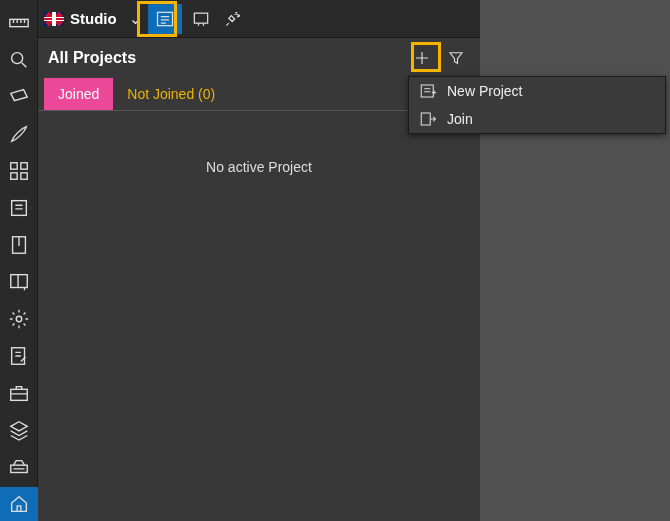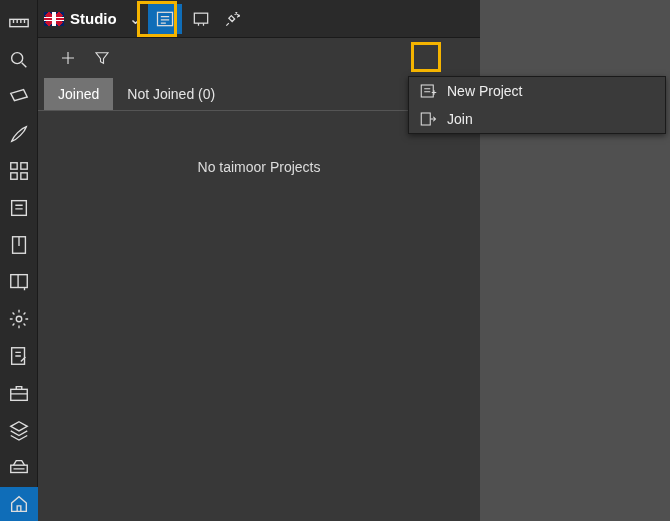--- a/index.html
+++ b/index.html
@@ -72,22 +72,22 @@
       display: flex; align-items: center; height: 40px; padding: 0 10px;
     }
     .panel-title { font-weight: bold; font-size: 16px; flex: 1; }
     .panel-act {
       width: 28px; height: 28px; display:flex;align-items:center;justify-content:center;
       margin-left: 6px; cursor: pointer;
     }
     .panel-act svg { width:18px; height:18px; stroke:#ddd; fill:none; stroke-width:1.5; }
 
     .tabs { display:flex; border-bottom:1px solid #555; padding: 0 6px; }
-    .tab { padding: 8px 14px; font-size: 14px; color:#e5e5e5; cursor:pointer; }
-    .tab.active { background:#737373; color:#fff; }
+    .tab { padding: 8px 14px; font-size: 14px; color:#eab308; cursor:pointer; }
+    .tab.active { background:#ec4899; color:#fff; }
     .empty { text-align:center; color:#ddd; font-size:14px; padding-top:48px; }
 
     .right-pane {
       position: absolute; right:0; top:0; bottom:0; width:190px;
       background: #505050;
     }
 
     .menu {
       position: absolute; left: 408px; top: 76px; width: 258px;
       background: #3a3a3a; border: 1px solid #1a1a1a;
@@ -209,36 +209,37 @@
   </div>
   <div class="plug-icon">
     <svg viewBox="0 0 24 24" style="width:20px;height:20px;stroke:#ddd;fill:none;stroke-width:1.5">
         <path d="M7 17l-3 3M10 8l4 4-3 3-4-4zM15 4l5 5M14 7l3-3M17 10l3-3"></path>
       </svg>
   </div>
 </div>
 
 <div class="panel">
   <div class="panel-head">
+    <span class="panel-title">All Projects</span>
     <div class="panel-act">
       <svg viewBox="0 0 24 24">
           <path d="M12 4v16M4 12h16"></path>
         </svg>
     </div>
     <div class="panel-act">
       <svg viewBox="0 0 24 24">
           <path d="M4 5h16l-6 8v6l-4-2v-4z"></path>
         </svg>
     </div>
   </div>
   <div class="tabs">
     <div class="tab active">Joined</div>
     <div class="tab">Not Joined (0)</div>
   </div>
-  <div class="empty">No taimoor Projects</div>
+  <div class="empty">No active Project</div>
 </div>
 
 <div class="right-pane"></div>
 
 <div class="menu">
   <div class="menu-item">
     <svg viewBox="0 0 24 24">
         <rect x="3" y="4" width="16" height="16"></rect>
         <path d="M7 9h8M7 13h8M17 14h6M20 11v6"></path>
       </svg>

